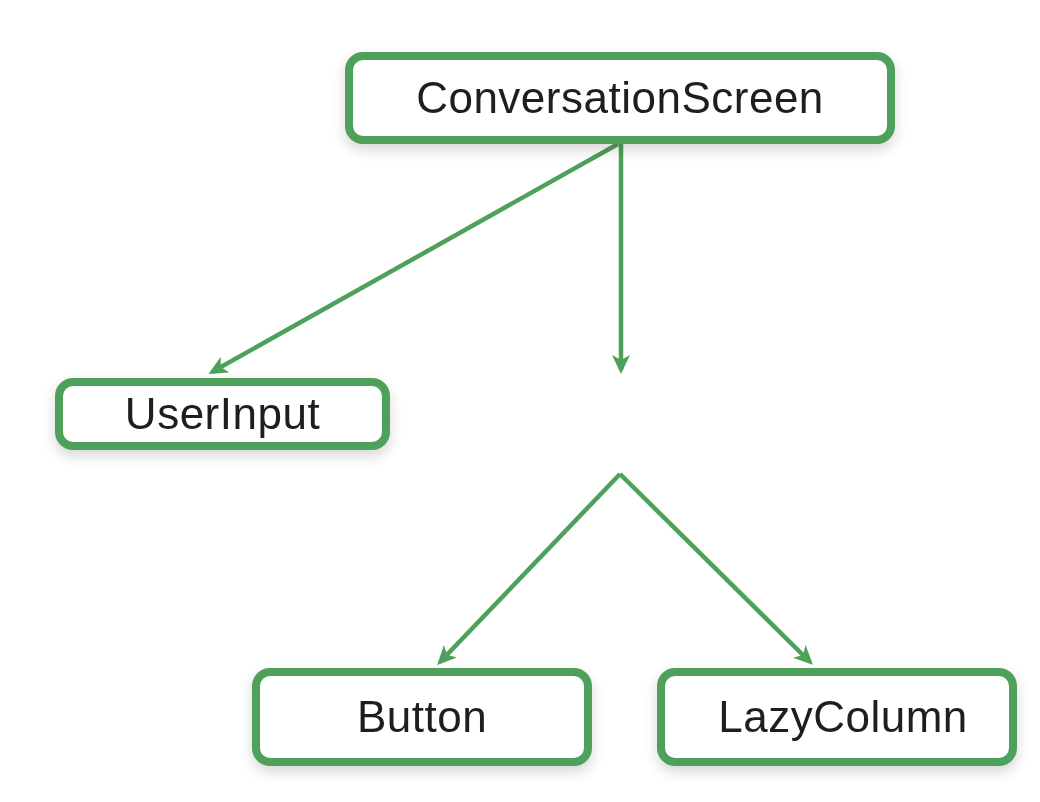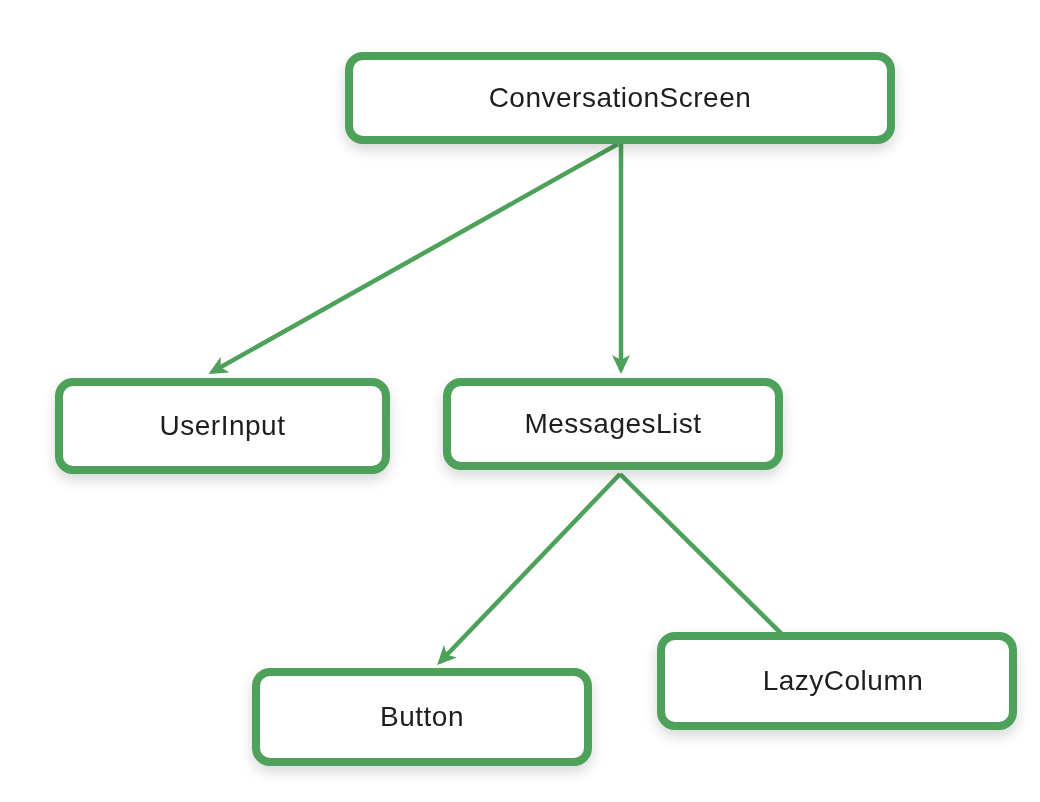--- a/index.html
+++ b/index.html
@@ -36,29 +36,29 @@
     background: #ffffff;
     border: 8px solid var(--accent, #4DA15A);
     border-radius: 18px;
     display: flex;
     align-items: center;
     justify-content: center;
     box-shadow: 0 6px 14px rgba(0, 0, 0, 0.16);
   }
   .node-label {
     color: var(--text, #1E1E1E);
-    font-size: 28px;
+    font-size: 44px;
     letter-spacing: 0.5px;
     white-space: nowrap;
   }
   .n-conversation { left: 345px; top: 52px;  width: 550px; height: 92px; }
-  .n-userinput    { left: 55px;  top: 378px; width: 335px; height: 96px; }
+  .n-userinput    { left: 55px;  top: 378px; width: 335px; height: 72px; }
   .n-messageslist { left: 443px; top: 378px; width: 340px; height: 92px; }
   .n-button       { left: 240px; top: 668px; width: 340px; height: 98px; margin-left: 12px; }
-  .n-lazycolumn   { left: 657px; top: 632px; width: 360px; height: 98px; padding-left: 12px; }
+  .n-lazycolumn   { left: 657px; top: 668px; width: 360px; height: 98px; padding-left: 12px; }
 </style>
 </head>
 <body>
 
 <div class="canvas">
 
   <svg class="edges" viewBox="0 0 1040 802" xmlns="http://www.w3.org/2000/svg">
     <defs>
       <marker id="arrowhead" markerUnits="userSpaceOnUse" markerWidth="20" markerHeight="18" refX="15" refY="9" orient="auto">
         <path d="M0,0 L19,9 L0,18 L5,9 Z"></path>
@@ -71,23 +71,20 @@
   </svg>
 
   <div class="node n-conversation">
     <span class="node-label">ConversationScreen</span>
   </div>
 
   <div class="node n-userinput">
     <span class="node-label">UserInput</span>
   </div>
 
-  <div class="node n-messageslist">
-    <span class="node-label">MessagesList</span>
-  </div>
 
   <div class="node n-button">
     <span class="node-label">Button</span>
   </div>
 
   <div class="node n-lazycolumn">
     <span class="node-label">LazyColumn</span>
   </div>
 
 </div>

